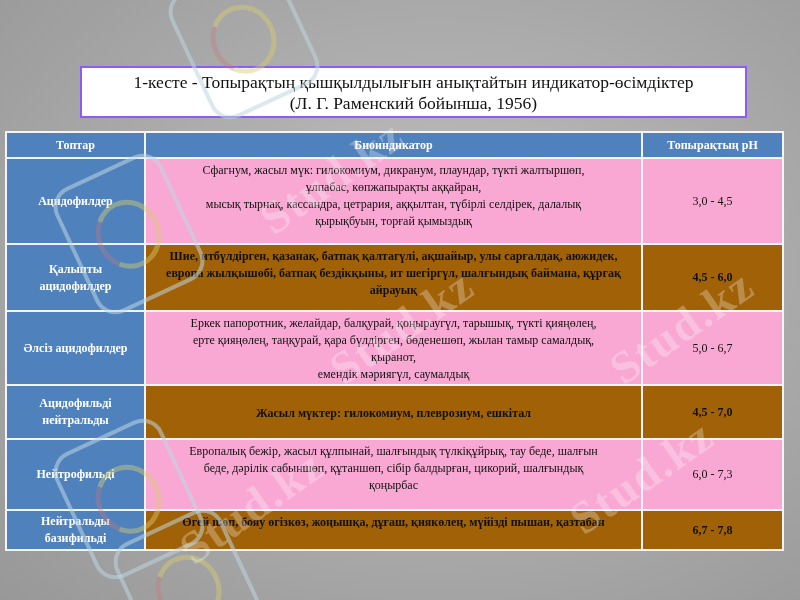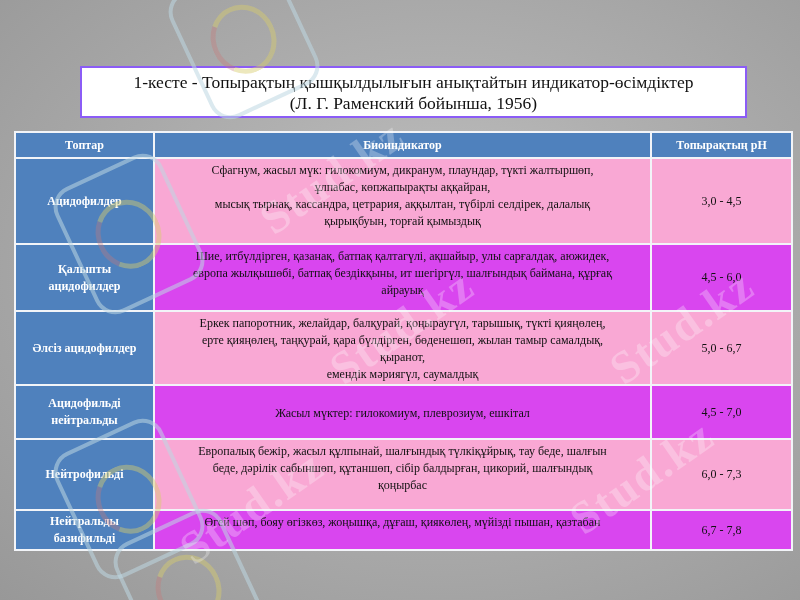--- a/index.html
+++ b/index.html
@@ -21,34 +21,34 @@
     content:""; position:absolute; left:22px; top:30px; width:55px; height:60px;
     border-radius:50%; border:5px solid rgba(215,205,110,0.45); border-left-color:rgba(200,120,120,0.35);
   }
   .title-box {
     position:absolute; left:80px; top:66px; width:667px; height:52px;
     background:#ffffff; border:2px solid #8b5cf6; box-sizing:border-box;
     text-align:center; font-size:17.5px; line-height:21px; color:#111; padding-top:4px;
   }
   .title-box div { white-space:nowrap; }
   table.data {
-    position:absolute; left:14px; top:131px; width:777px;
+    position:absolute; left:5px; top:131px; width:777px;
     border-collapse:collapse; table-layout:fixed; font-size:12px; color:#111;padding-left:48px;
   }
   table.data th, table.data td {
     border:2px solid #f2f4f8; padding:1px 6px; text-align:center; vertical-align:middle;
   }
   table.data th {
     background:#4f81bd; color:#fff; font-weight:bold; height:22px; font-size:12px;
   }
   table.data td.grp {
     background:#4f81bd; color:#fff; font-weight:bold; font-size:12px; line-height:17px;
   }
   table.data tr.odd td.bio, table.data tr.odd td.ph { background:#f9a8d4; }
-  table.data tr.even td.bio, table.data tr.even td.ph { background:#d946ef; }
+  table.data tr.even td.bio, table.data tr.even td.ph { background:#a16207;font-weight:bold; }
   td.bio { line-height:17px; vertical-align:top !important; padding-top:3px !important; }
   td.bio.mid { vertical-align:middle !important; }
   td.ph { font-size:12px; }
 </style>
 </head>
 <body>
 
 <div class="wm-logo" style="left:185px;top:-30px;"></div>
 <div class="wm-logo" style="left:70px;top:165px;"></div>
 <div class="wm-logo" style="left:70px;top:430px;"></div>

